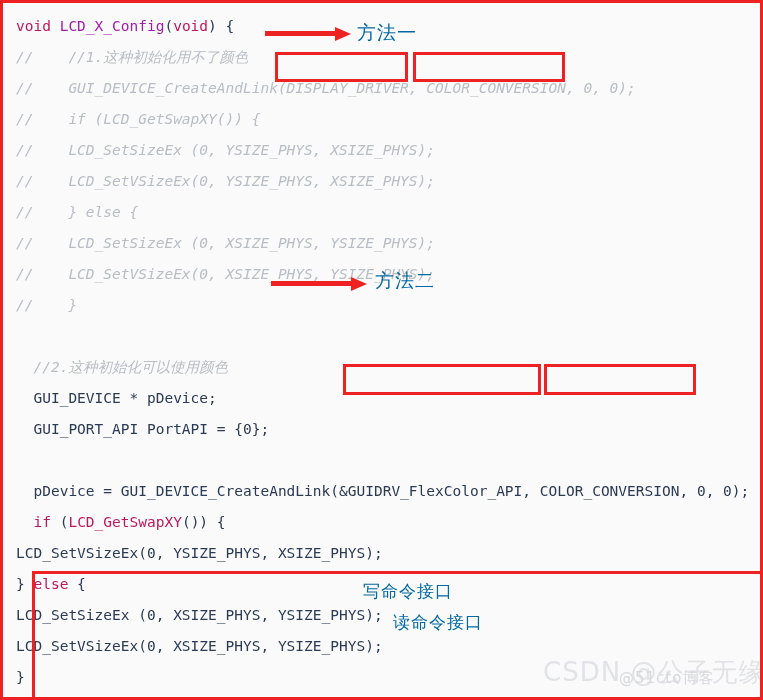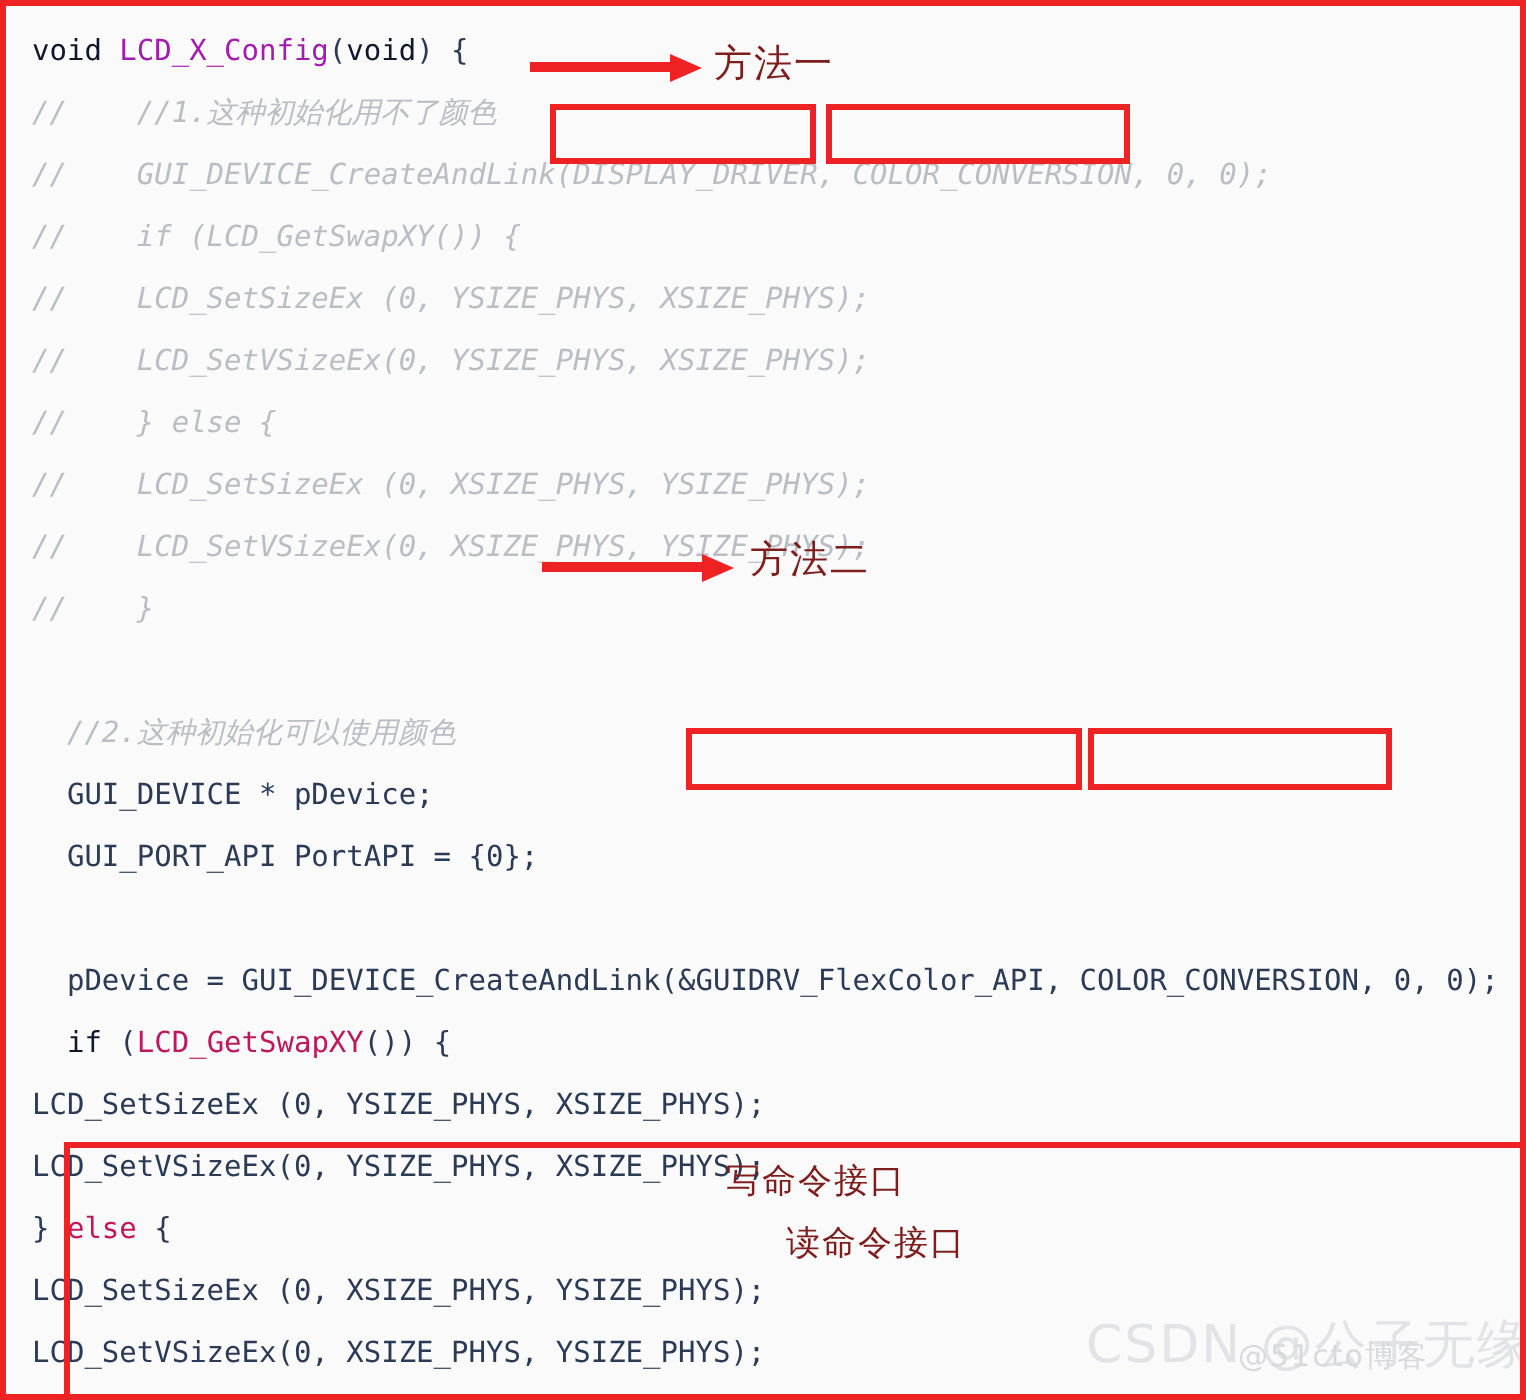--- a/index.html
+++ b/index.html
@@ -39,21 +39,21 @@
   }
   .line.blank { color: transparent; }
 
   
   .cmt {
     color: #b9bdc4;
     font-style: italic;
   }
 
   
-  .kw   { color: #0f172a; }
+  .kw   { color: #be185d; }
   .kw2  { color: #c2185b; }
   .fn   { color: #a21caf; }
   .plain{ color: #be185d; }
   .punct{ color: #2b3a55; }
 
   
   .redbox {
     position: absolute;
     border: 3px solid #ee2222;
     box-sizing: border-box;
@@ -79,21 +79,21 @@
     width: 0;
     height: 0;
     border-top: 7px solid transparent;
     border-bottom: 7px solid transparent;
     border-left: 16px solid #ee2222;
   }
 
   
   .cn-note {
     position: absolute;
-    color: #7f1d1d;
+    color: #0369a1;
     font-family: "DejaVu Sans", "Liberation Sans", sans-serif;
     font-size: 19px;
     line-height: 22px;
     white-space: nowrap;
     letter-spacing: 1px;
   }
   .cn-note.small { font-size: 17px; line-height: 20px; }
 
   
   .watermark {
@@ -134,21 +134,20 @@
 
     <div class="line cmt">  //2.这种初始化可以使用颜色</div>
     <div class="line">  GUI_DEVICE * pDevice;</div>
     <div class="line">  GUI_PORT_API PortAPI = {0};</div>
 
     <div class="line blank"></div>
 
     <div class="line">  pDevice = GUI_DEVICE_CreateAndLink(&amp;GUIDRV_FlexColor_API, COLOR_CONVERSION, 0, 0);</div>
 
     <div class="line">  <span class="kw">if</span> <span class="punct">(</span><span class="plain">LCD_GetSwapXY</span><span class="punct">()) {</span></div>
-    <div class="line">LCD_SetSizeEx (0, YSIZE_PHYS, XSIZE_PHYS);</div>
     <div class="line">LCD_SetVSizeEx(0, YSIZE_PHYS, XSIZE_PHYS);</div>
     <div class="line"><span class="punct">} </span><span class="kw2">else</span><span class="punct"> {</span></div>
     <div class="line">LCD_SetSizeEx (0, XSIZE_PHYS, YSIZE_PHYS);</div>
     <div class="line">LCD_SetVSizeEx(0, XSIZE_PHYS, YSIZE_PHYS);</div>
     <div class="line">}</div>
 
   </div>
 
   <div class="watermark" style="left:540px; top:652px;">CSDN @公子无缘</div>
   <div class="watermark sub" style="left:616px; top:666px;">@51cto博客</div>

